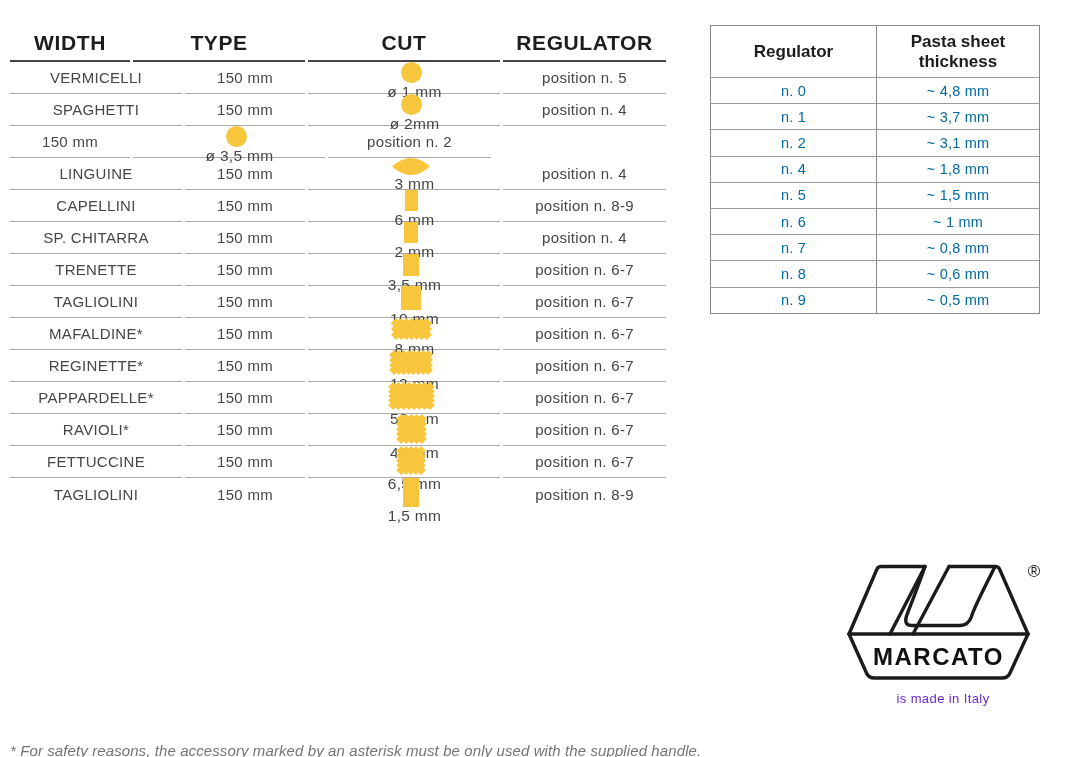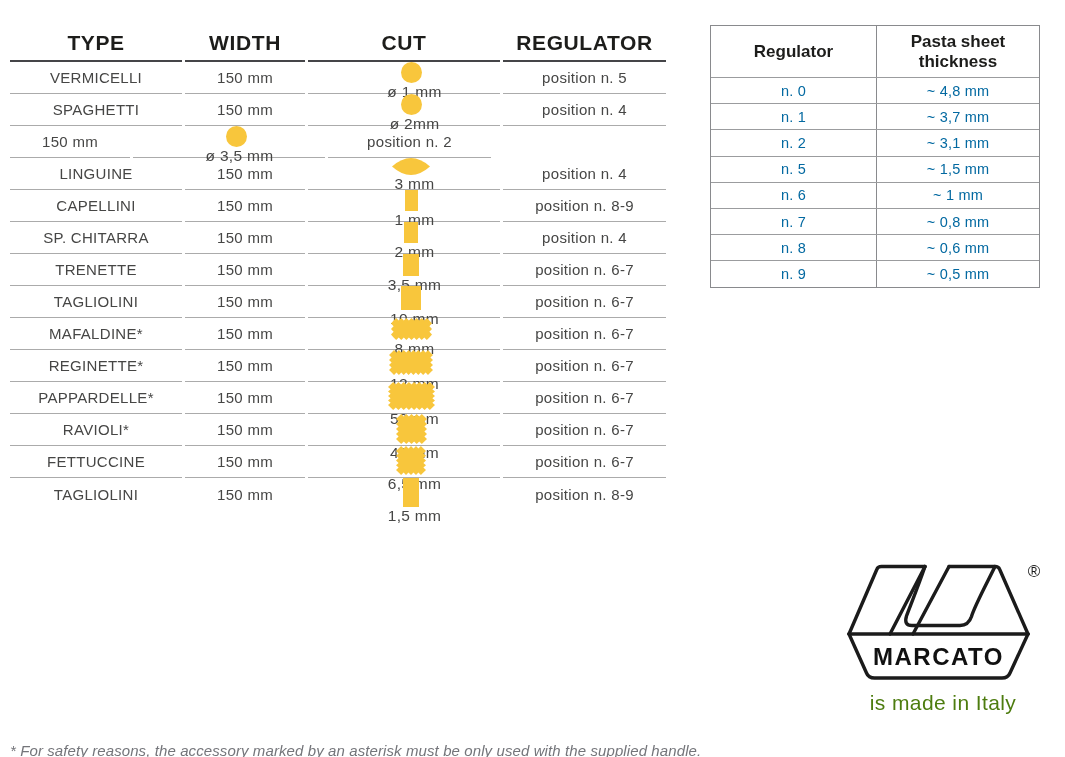--- a/index.html
+++ b/index.html
@@ -51,38 +51,38 @@
   .tt-header .tc {
     font-weight: bold; font-size: 17px; color: #1d1d1b; line-height: 1.15;
     padding: 0 18px;
   }
   .tt-row .tc { font-size: 14.5px; color: #0369a1; letter-spacing: 0.2px; }
 
   
   .logo { position: absolute; left: 845px; top: 562px; width: 196px; text-align: center; }
   .logo svg { display: block; }
   .tagline {
-    margin-top: 5px; font-size: 21px; color: #4d7c0f; letter-spacing: 0.4px;
+    margin-top: 5px; font-size: 13px; color: #6d28d9; letter-spacing: 0.4px;
   }
 
   
   .footnote {
     position: absolute; left: 10px; top: 742px;
     font-size: 15px; font-style: italic; color: #74757a; letter-spacing: 0.1px;
   }
 </style>
 </head>
 <body>
 
 <div class="page">
 
   <section class="cut-table">
     <div class="ct-row ct-header">
+      <div class="ct-cell c2">WIDTH</div>
       <div class="ct-cell c1">TYPE</div>
-      <div class="ct-cell c2">WIDTH</div>
       <div class="ct-cell c3">CUT</div>
       <div class="ct-cell c4">REGULATOR</div>
     </div>
     <div id="ct-body">
         <div class="ct-row">
           <div class="ct-cell c1">VERMICELLI</div>
           <div class="ct-cell c2">150 mm</div>
           <div class="ct-cell c3 body">
             <div class="icon-box">
               <svg width="21" height="21" viewBox="0 0 21 21">
@@ -133,21 +133,21 @@
         </div>
         <div class="ct-row">
           <div class="ct-cell c1">CAPELLINI</div>
           <div class="ct-cell c2">150 mm</div>
           <div class="ct-cell c3 body">
             <div class="icon-box">
               <svg width="13" height="21" viewBox="0 0 13 21">
                 <rect width="13" height="21" fill="#F8C63C"></rect>
               </svg>
             </div>
-            <div class="cut-label">1 mm</div>
+            <div class="cut-label">6 mm</div>
           </div>
           <div class="ct-cell c4">position n. 8-9</div>
         </div>
         <div class="ct-row">
           <div class="ct-cell c1">SP. CHITARRA</div>
           <div class="ct-cell c2">150 mm</div>
           <div class="ct-cell c3 body">
             <div class="icon-box">
               <svg width="14" height="21" viewBox="0 0 14 21">
                 <rect width="14" height="21" fill="#F8C63C"></rect>
@@ -274,20 +274,24 @@
           <div class="tc tc1">n. 0</div>
           <div class="tc tc2">~ 4,8 mm</div>
         </div>
         <div class="tt-row">
           <div class="tc tc1">n. 1</div>
           <div class="tc tc2">~ 3,7 mm</div>
         </div>
         <div class="tt-row">
           <div class="tc tc1">n. 2</div>
           <div class="tc tc2">~ 3,1 mm</div>
+        </div>
+        <div class="tt-row">
+          <div class="tc tc1">n. 4</div>
+          <div class="tc tc2">~ 1,8 mm</div>
         </div>
         <div class="tt-row">
           <div class="tc tc1">n. 5</div>
           <div class="tc tc2">~ 1,5 mm</div>
         </div>
         <div class="tt-row">
           <div class="tc tc1">n. 6</div>
           <div class="tc tc2">~ 1 mm</div>
         </div>
         <div class="tt-row">

